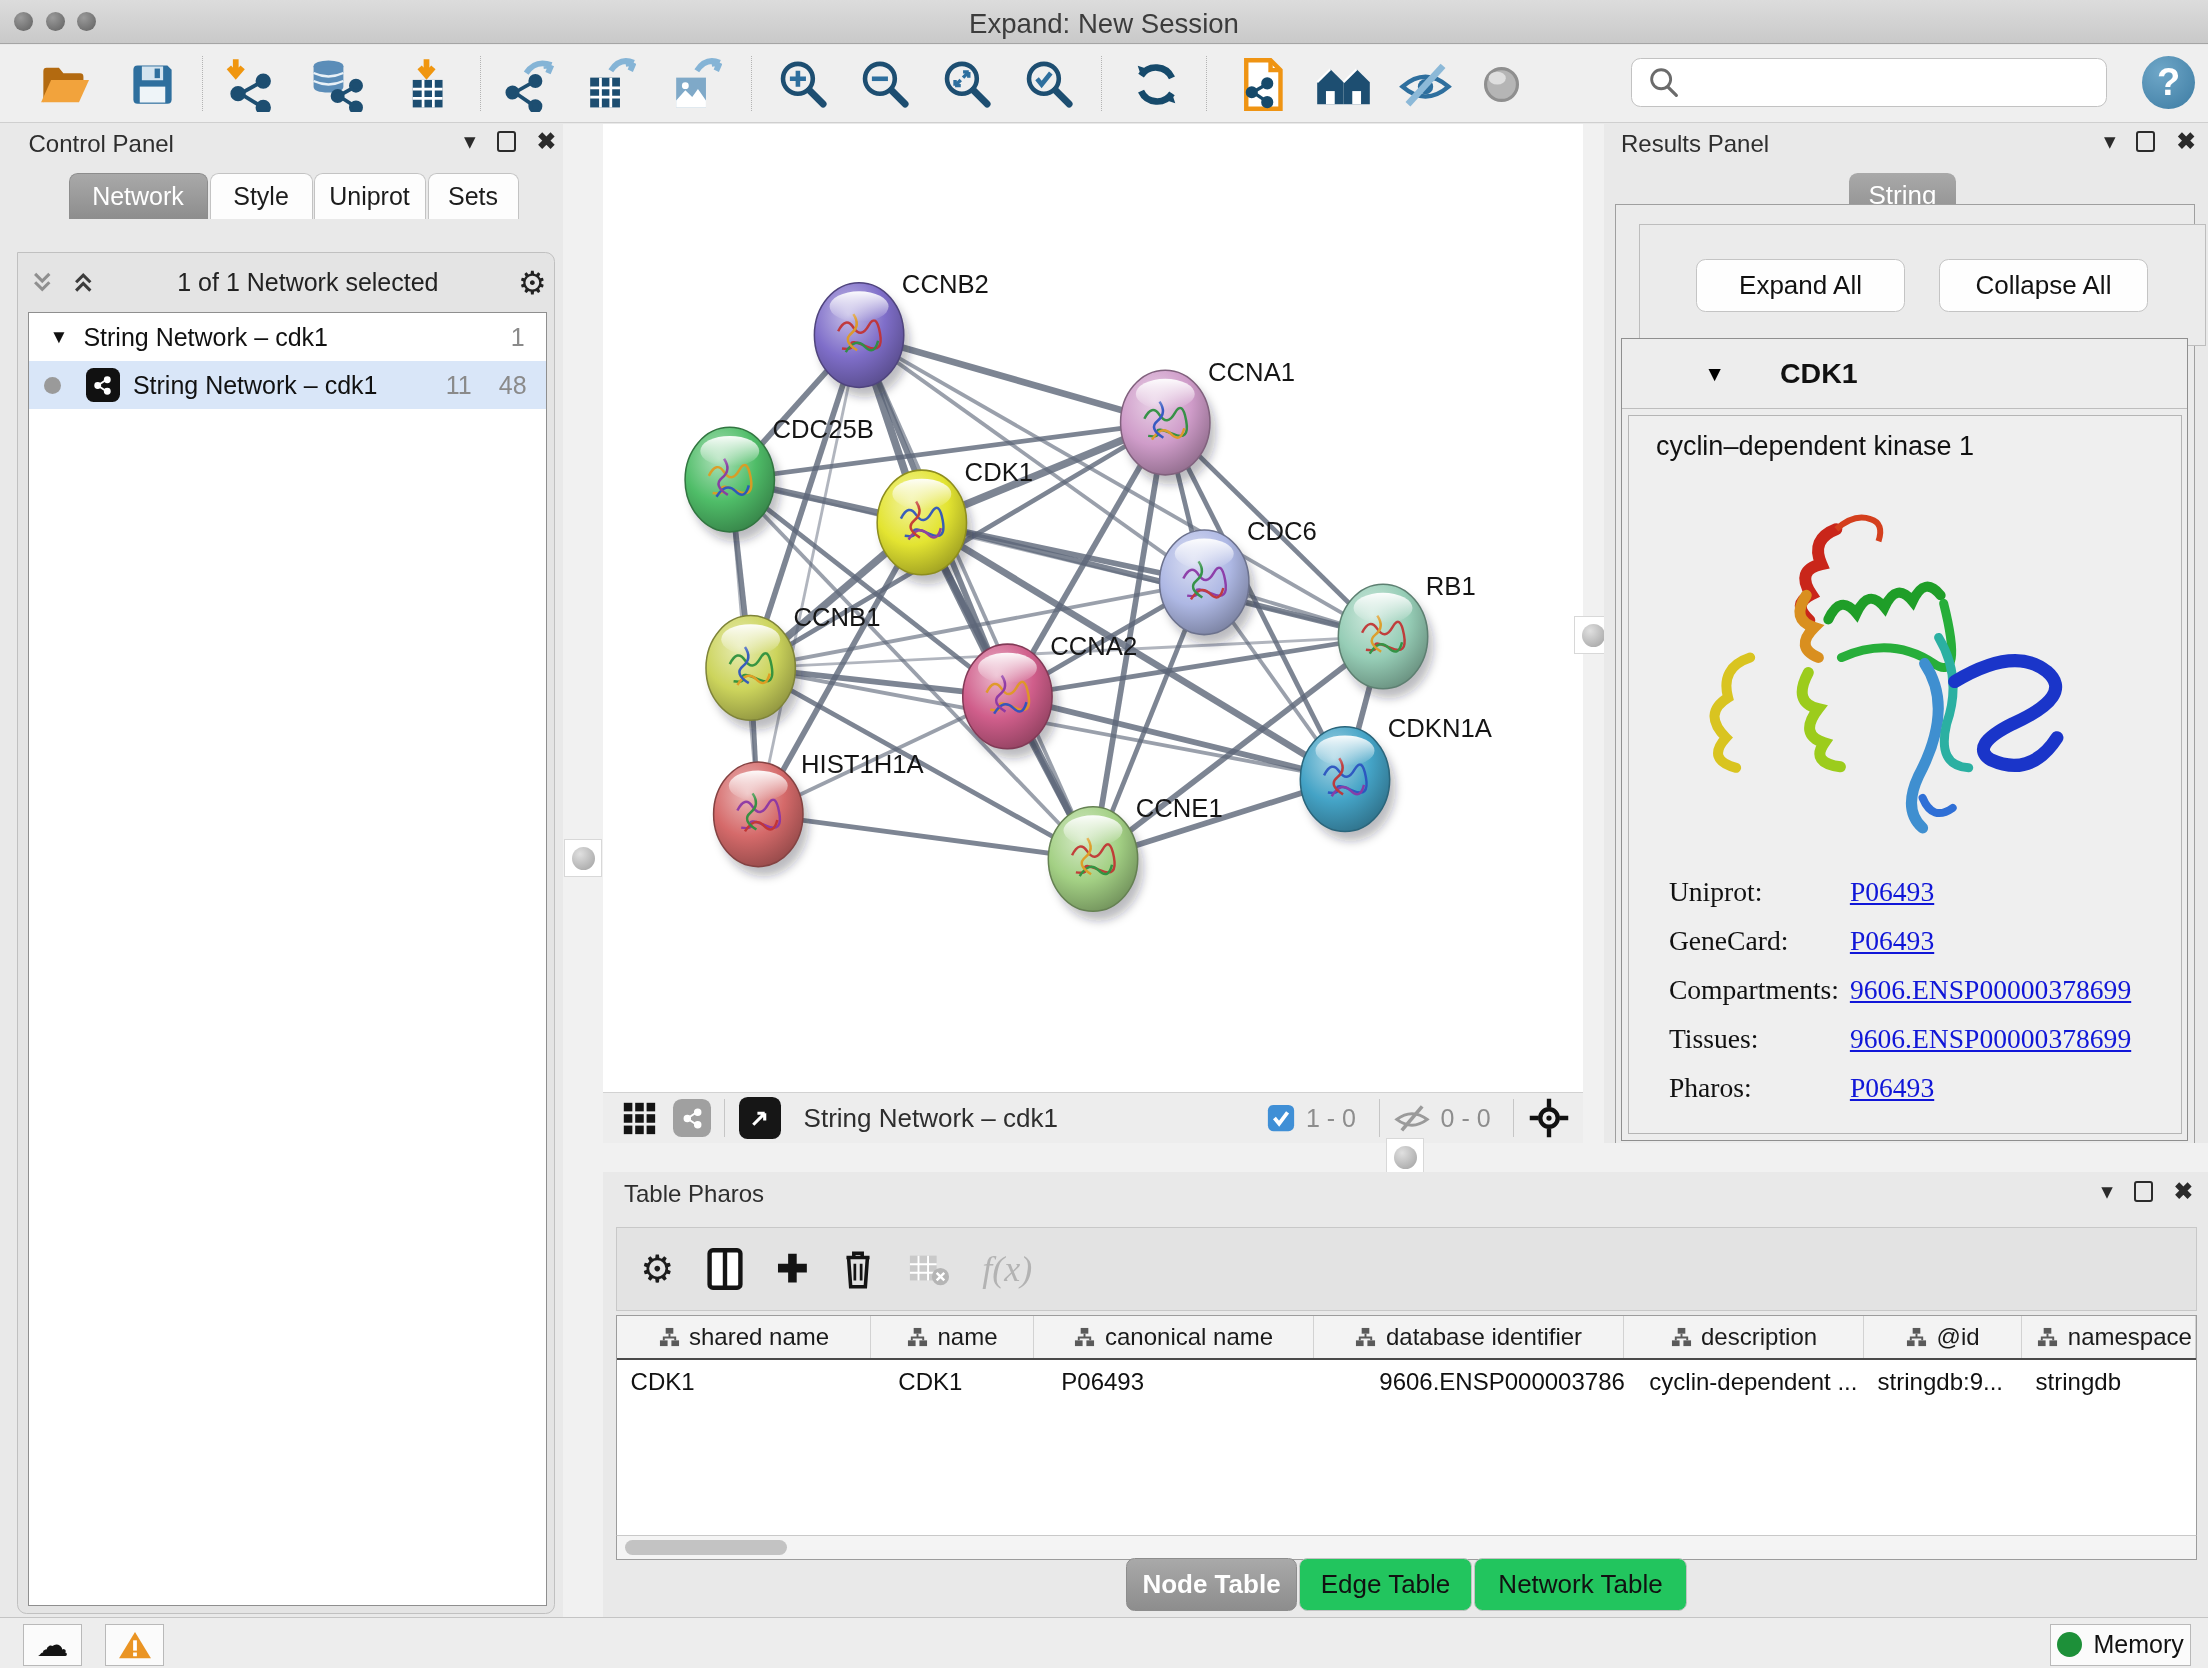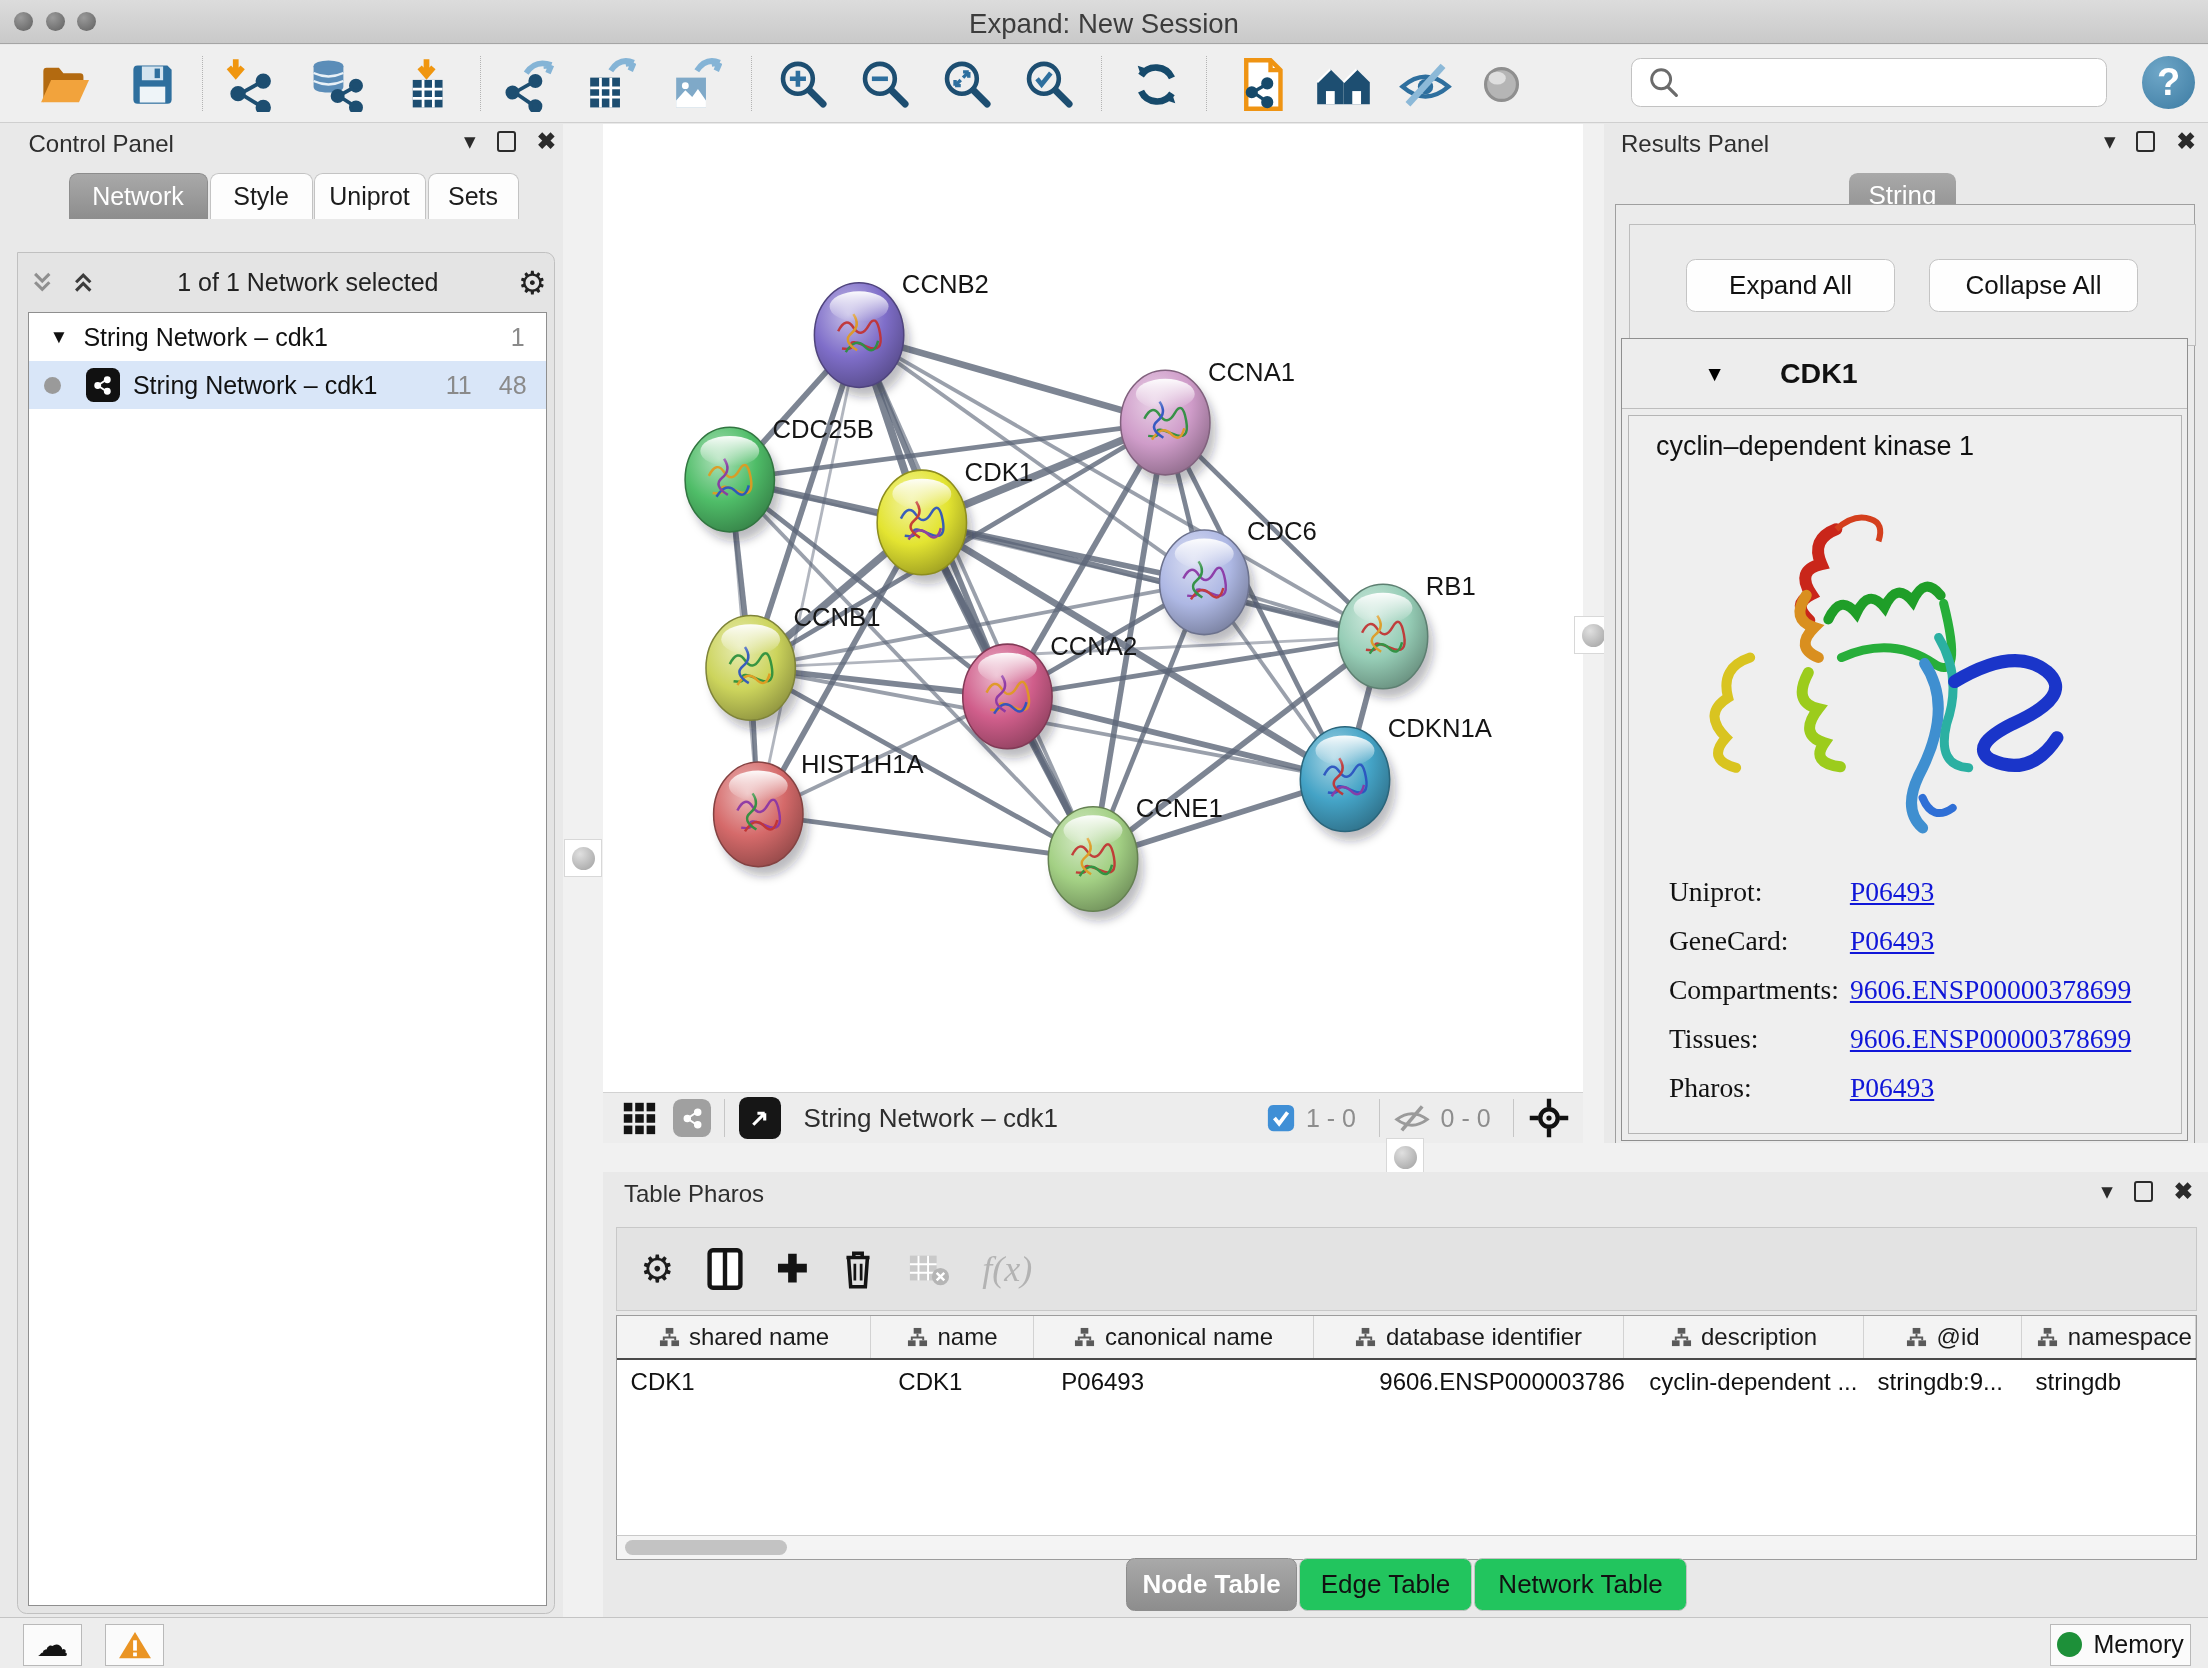--- a/index.html
+++ b/index.html
@@ -47,21 +47,21 @@
 
   
   .split { background:#f1f1f1; }
   .handle { width:38px; height:38px; background:#fff; border:1px solid #d8d8d8; display:flex; align-items:center; justify-content:center; }
   .handle i { width:23px; height:23px; border-radius:50%; background:radial-gradient(circle at 35% 30%,#e0e0e0,#9f9f9f); }
 
   
   .rpanel { left:1604px; top:124px; width:605px; height:1020px; background:#e9e9e9; }
   .rtab { left:245px; top:49px; width:107px; height:44px; background:linear-gradient(#a9a9a9,#909090); border-radius:8.6px 8.6px 0 0; color:#fff; font-size:26px; display:flex; align-items:center; justify-content:center; }
   .rbox { left:10.5px; top:80px; width:580px; height:942px; background:#ebebeb; border:1px solid #9f9f9f; }
-  .rbtnbox { left:13px; top:19px; width:567px; height:122px; background:#ebebeb; border:1px solid #bdbdbd; display:flex; align-items:center; justify-content:center; gap:34px; }
+  .rbtnbox { left:23px; top:19px; width:567px; height:122px; background:#ebebeb; border:1px solid #bdbdbd; display:flex; align-items:center; justify-content:center; gap:34px; }
   .rbtn { width:209px; height:53px; background:#fefefe; border:1.9px solid #c4c4c4; border-radius:9.5px; font-size:26px; color:#111; display:flex; align-items:center; justify-content:center; }
   .rcard { left:5.7px; top:133px; width:567px; height:803px; border:1px solid #8f8f8f; background:#ededed; }
   .rcard-head { height:70px; display:flex; align-items:center; border-bottom:1px solid #bdbdbd; }
   .rcard-body { position:absolute; left:5.7px; top:76px; width:554px; height:719px; border:1px solid #b5b5b5; background:#efefef; }
   .xl { font-family:"Liberation Serif",serif; }
   .xl-title { font-size:28.5px; font-weight:bold; color:#111; }
   .xl-row { display:flex; font-size:27.6px; margin-top:17px; }
   .xl-label { width:181px; color:#111; }
   .xl-link { color:#1016d8; text-decoration:underline; }
 

